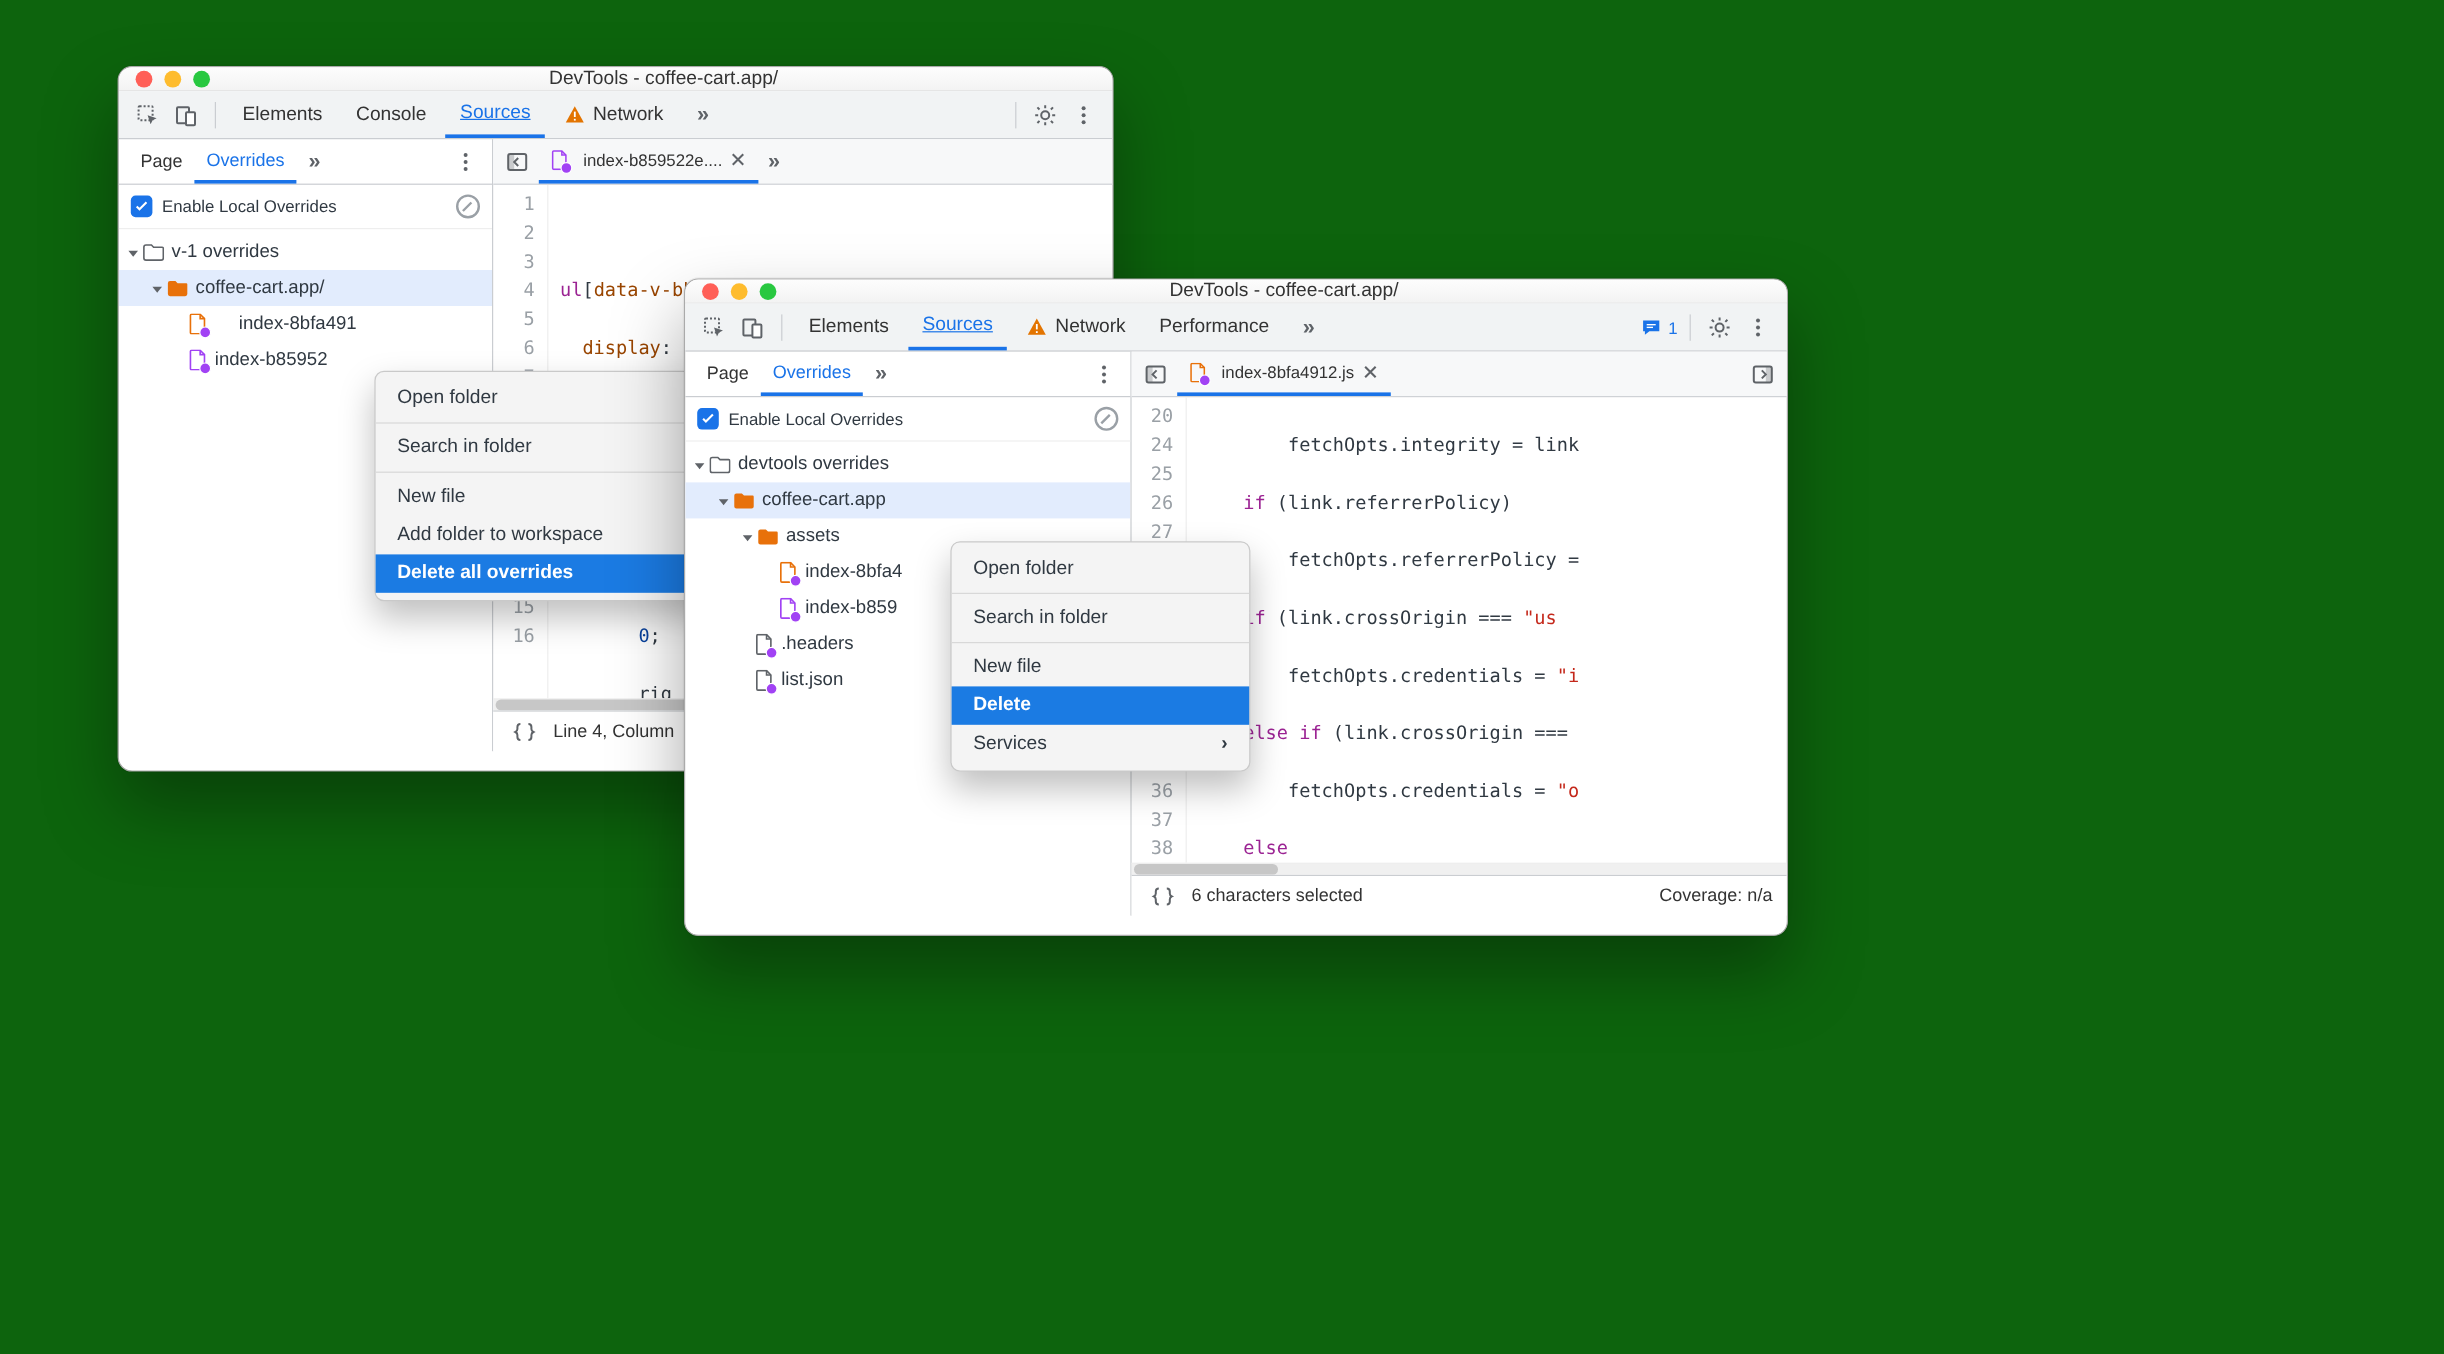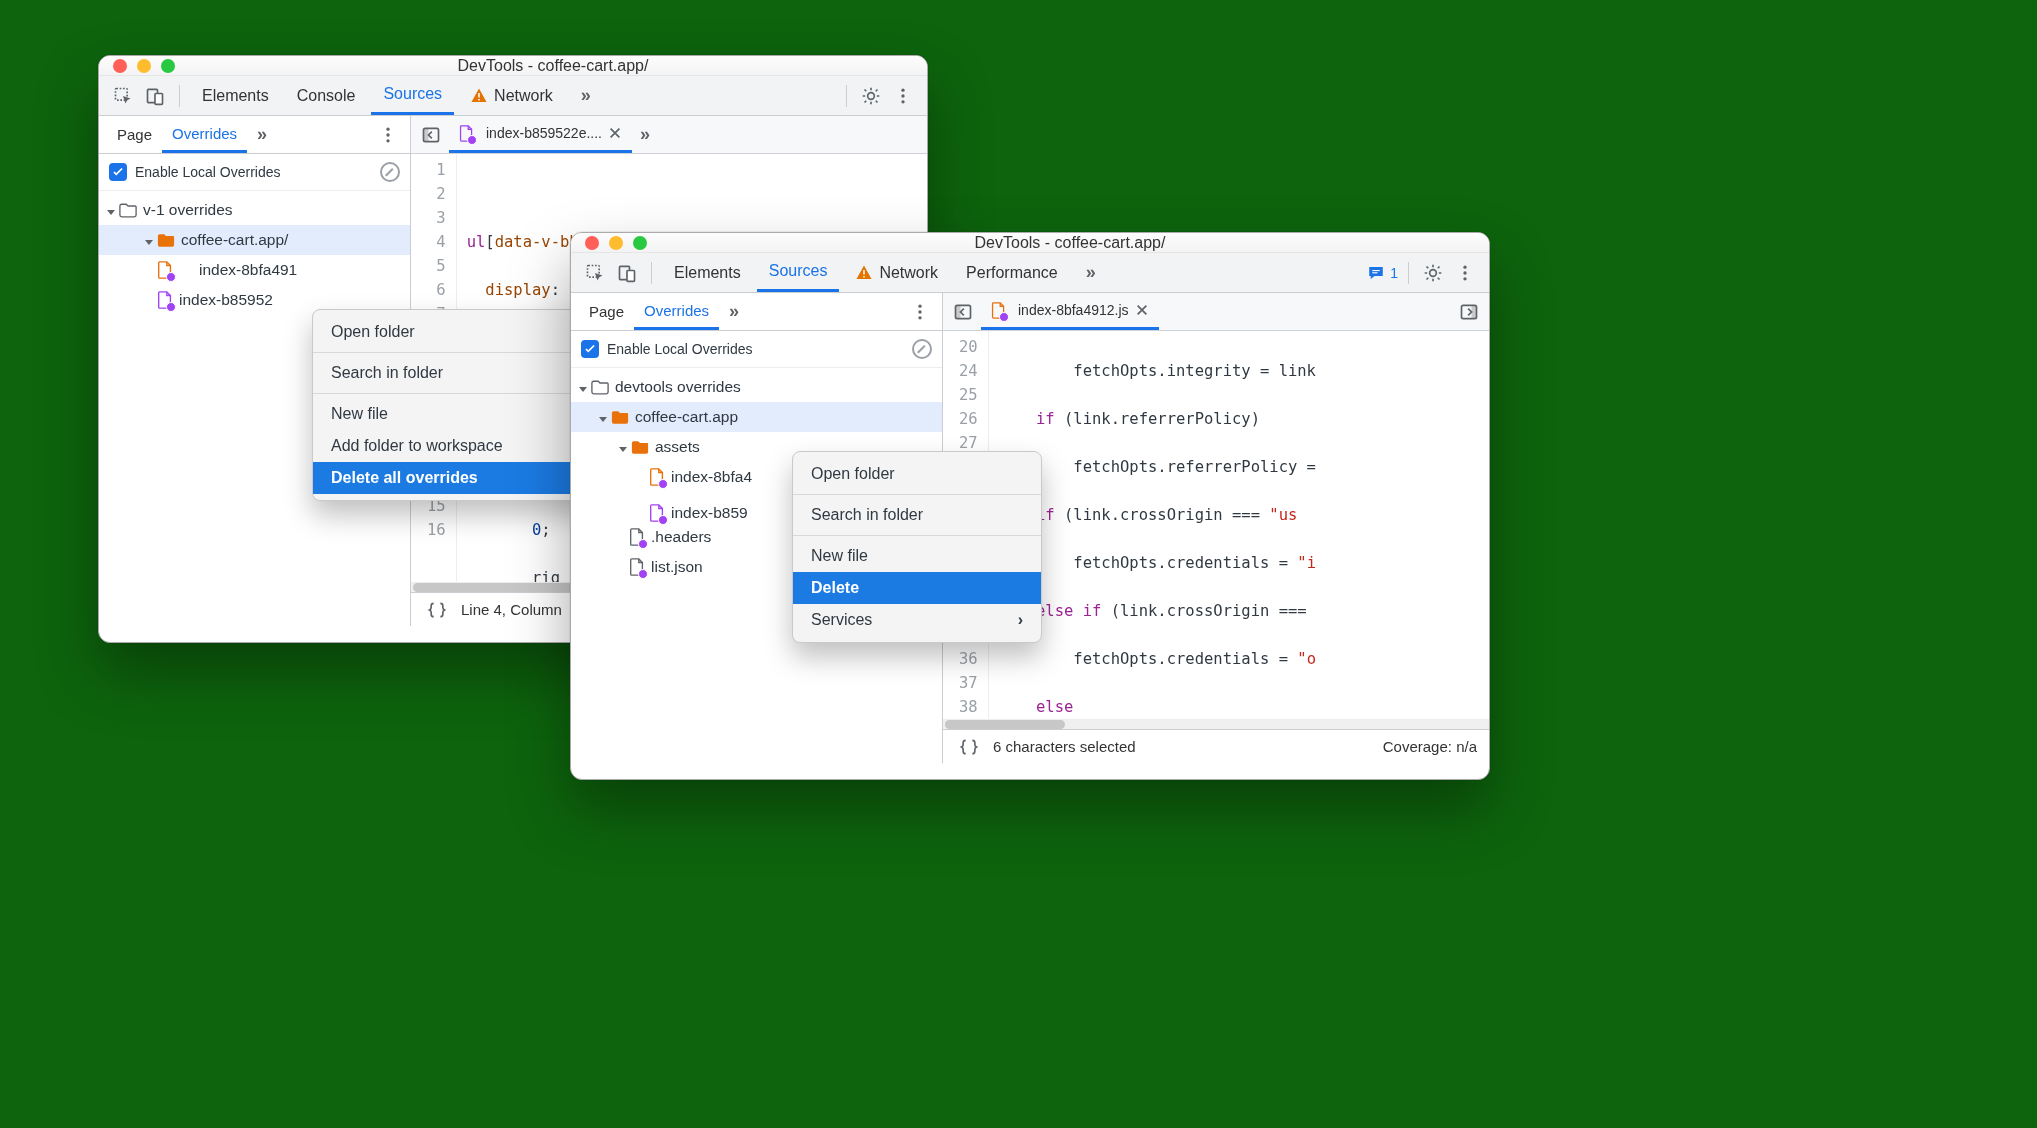--- a/index.html
+++ b/index.html
@@ -45,21 +45,21 @@
     align-items: center;
     padding: 0 14px;
   }
   .traffic { display:flex; gap:10px; margin-right: 18px;}
   .traffic span { width:14px; height:14px; border-radius:50%; display:block;}
   .traffic .r{background:#ff5f57;} .traffic .y{background:#febc2e;} .traffic .g{background:#28c840;}
   .titlebar .title { flex:1; text-align:center; font-size:16px; color:#333; font-weight:500;}
   
   .strip { display:flex; align-items:center; background:var(--toolbar-bg); border-bottom:1px solid var(--border); height:40px; padding:0 10px; gap:4px;}
   .tab { padding: 0 12px; height:100%; display:flex; align-items:center; font-size:16px; color:#333; cursor:default; gap:6px;}
-  .tab.active { color:var(--blue); border-bottom: 3px solid var(--blue); font-weight:500;}
+  .tab.active { color:var(--blue); border-bottom: 3px solid var(--blue); font-weight:500;text-decoration:underline;}
   .sep { width:1px; height:22px; background:var(--border); margin:0 6px;}
   .spacer{flex:1;}
   .iconbtn { width:28px; height:28px; display:flex; align-items:center; justify-content:center; color:#5f6368; border-radius:4px;}
   .iconbtn svg{width:20px;height:20px;}
   .panel-row{display:flex; height:calc(100% - 76px);}
   .sidebar{width:380px; border-right:1px solid var(--border); display:flex; flex-direction:column; min-width:0;}
   .subtabs{display:flex; align-items:center; padding:0 8px; height:38px; border-bottom:1px solid var(--border);}
   .subtab{padding:0 10px; height:100%; display:flex; align-items:center; font-size:15px; color:#333;}
   .subtab.active{color:var(--blue); border-bottom:3px solid var(--blue); font-weight:500;}
   .overrides-bar{display:flex;align-items:center;gap:8px;padding:8px 10px;border-bottom:1px solid #eee;}
@@ -247,21 +247,21 @@
           <span class="tw"><svg>
                 <use href="#i-tw-down"></use>
               </svg></span>
           <span class="folder-ico" style="color:#5f6368">
               <svg>
                 <use href="#i-folder"></use>
               </svg>
             </span>
           <span>v-1 overrides</span>
         </div>
-        <div class="tree-row sel" style="padding-left:44px;">
+        <div class="tree-row sel" style="padding-left:26px;">
           <span class="tw"><svg>
                 <use href="#i-tw-down"></use>
               </svg></span>
           <span class="folder-ico">
               <svg>
                 <use href="#i-folder-fill"></use>
               </svg>
             </span>
           <span>coffee-cart.app/</span>
         </div>
@@ -508,21 +508,21 @@
         </div>
         <div class="tree-row" style="padding-left:78px;">
           <span class="file-ico" style="color:#e8710a">
               <svg>
                 <use href="#i-file"></use>
               </svg>
               <span class="dot p"></span>
             </span>
           <span>index-8bfa4</span>
         </div>
-        <div class="tree-row" style="padding-left:78px;align-items:flex-end;">
+        <div class="tree-row" style="padding-left:78px;">
           <span class="file-ico" style="color:#a142f4">
               <svg>
                 <use href="#i-file"></use>
               </svg>
               <span class="dot p"></span>
             </span>
           <span>index-b859</span>
         </div>
         <div class="tree-row" style="padding-left:58px;">
           <span class="file-ico" style="color:#5f6368">

